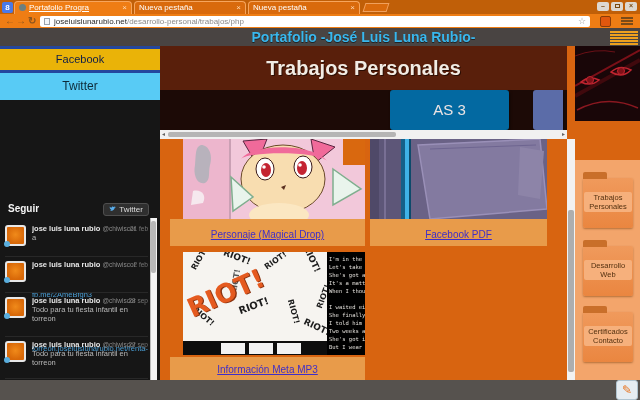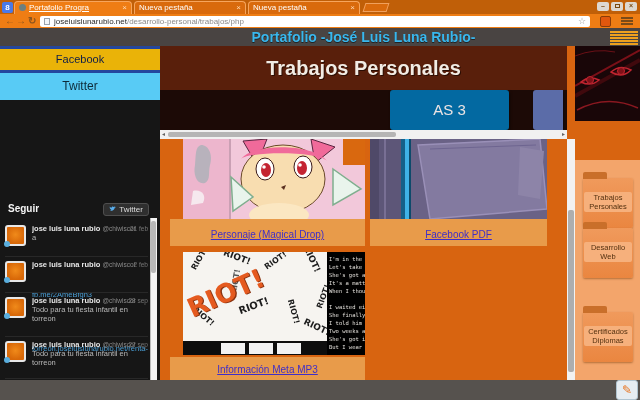--- a/index.html
+++ b/index.html
@@ -128,21 +128,21 @@
   #rs-eyes { left:575px; top:46px; width:65px; height:75px; }
   #rs-devweb { left:575px; top:121px; width:65px; height:39px; background:#64060e; text-align:center; padding-top:4px; }
   #rs-devweb span { color:#e87d12; font-weight:bold; font-size:10px; line-height:15px; text-decoration:underline; }
   #rs-body { left:575px; top:160px; width:65px; height:220px; background:#f3a56b; }
   .folder { position:absolute; left:8px; width:50px; height:50px; background:linear-gradient(#f09a5c,#ea8640);
     border-radius:2px; box-shadow:0 1px 2px rgba(120,60,10,0.5); }
   .folder:before { content:""; position:absolute; left:0; top:-6px; width:24px; height:7px;
     background:#c96f2a; border-radius:2px 2px 0 0; }
   .folder .flabel { position:absolute; left:1px; right:1px; top:14px; text-align:center;
     font-size:7.5px; line-height:9px; color:#53300f; background:#f6b07c; border-radius:2px; padding:1px 0; }
-  #folder-0 { top:18px; } #folder-1 { top:68px; } #folder-2 { top:152px; }
+  #folder-0 { top:18px; } #folder-1 { top:86px; } #folder-2 { top:152px; }
 
   #bottombar { left:0; top:380px; width:640px; height:20px; background:#56524e; }
   #pencil { left:616px; top:380px; width:22px; height:20px; background:#e6edf2; border:1px solid #b0c4d0;
     border-radius:3px; text-align:center; font-size:12px; line-height:18px; color:#e87018; }
 </style>
 </head>
 <body>
 
 <div id="screen">
 
@@ -367,20 +367,20 @@
     </svg>
   </div>
   <div class="abs" id="rs-body">
     <div class="folder" id="folder-0">
       <span class="flabel">Trabajos Personales</span>
     </div>
     <div class="folder" id="folder-1">
       <span class="flabel">Desarrollo Web</span>
     </div>
     <div class="folder" id="folder-2">
-      <span class="flabel">Certificados Diplomas</span>
+      <span class="flabel">Certificados Contacto</span>
     </div>
   </div>
 
   <div class="abs" id="bottombar"></div>
   <div class="abs" id="pencil">✎</div>
 
 </div>
 
 </body></html>

